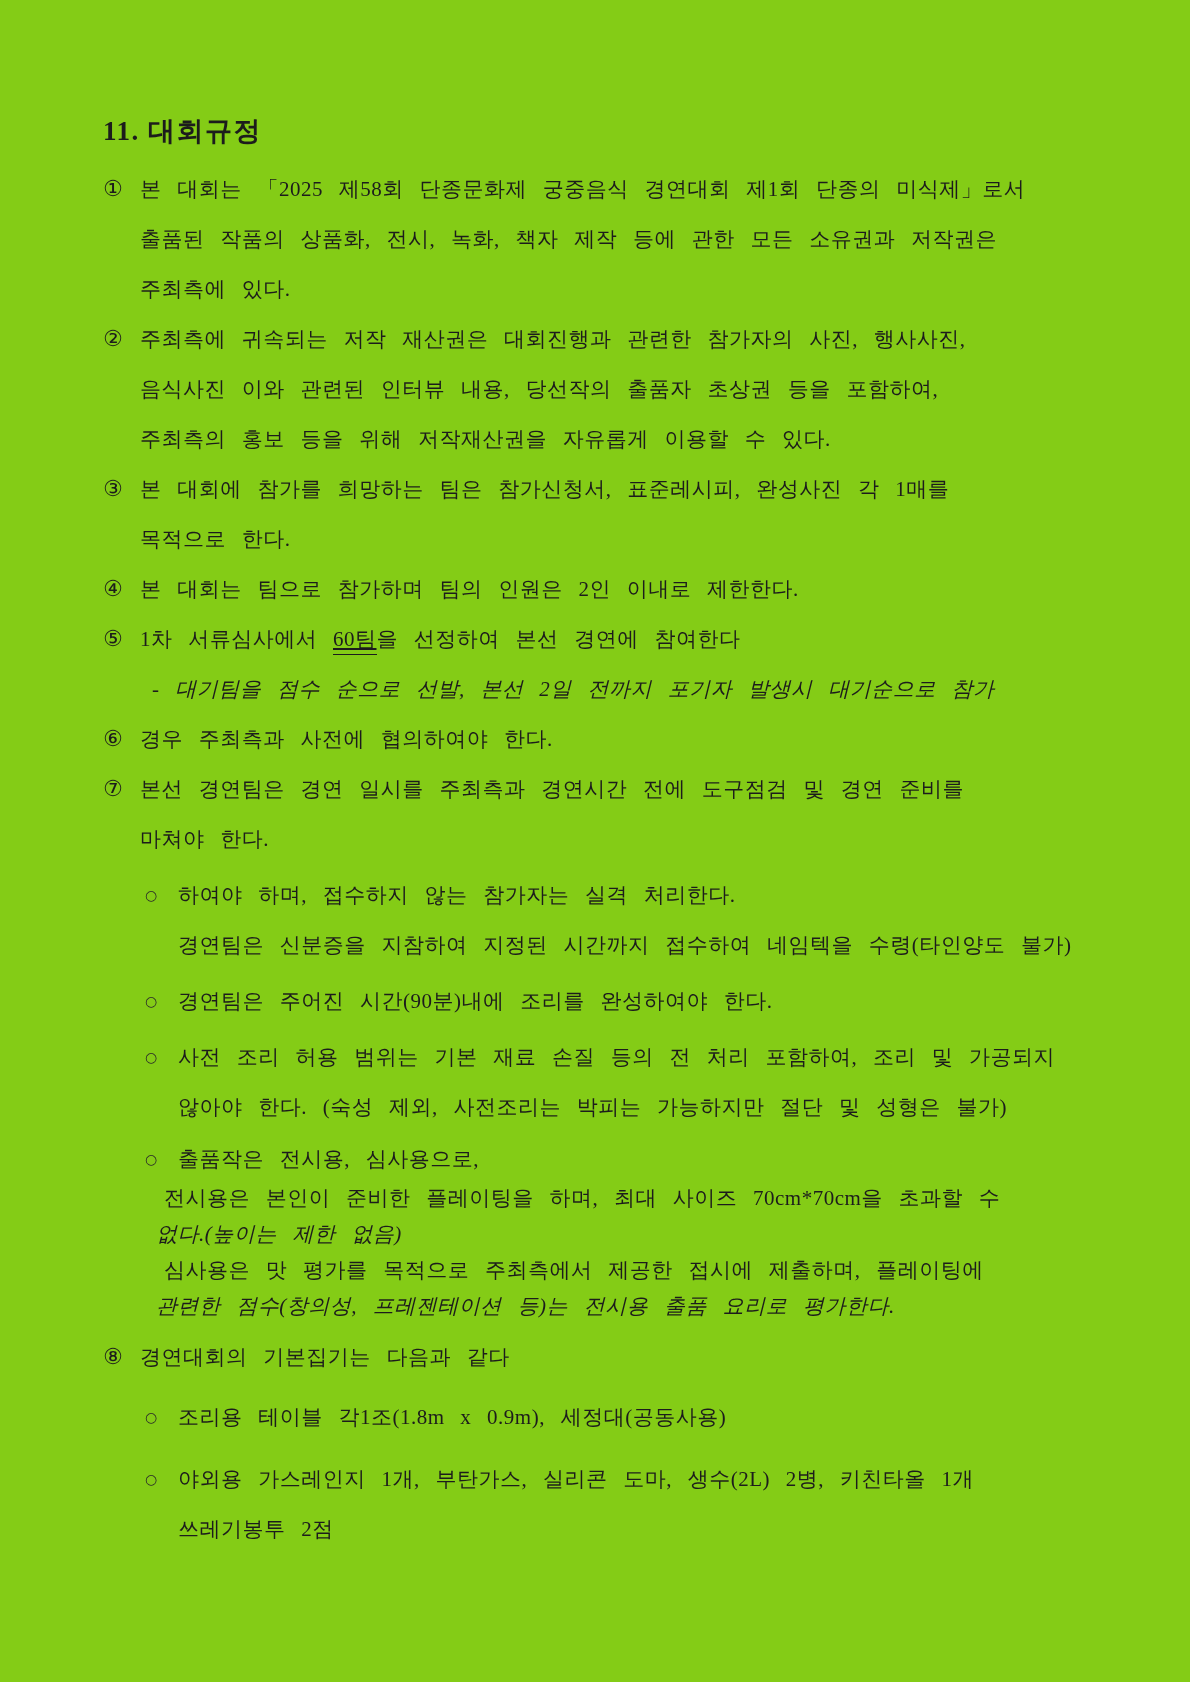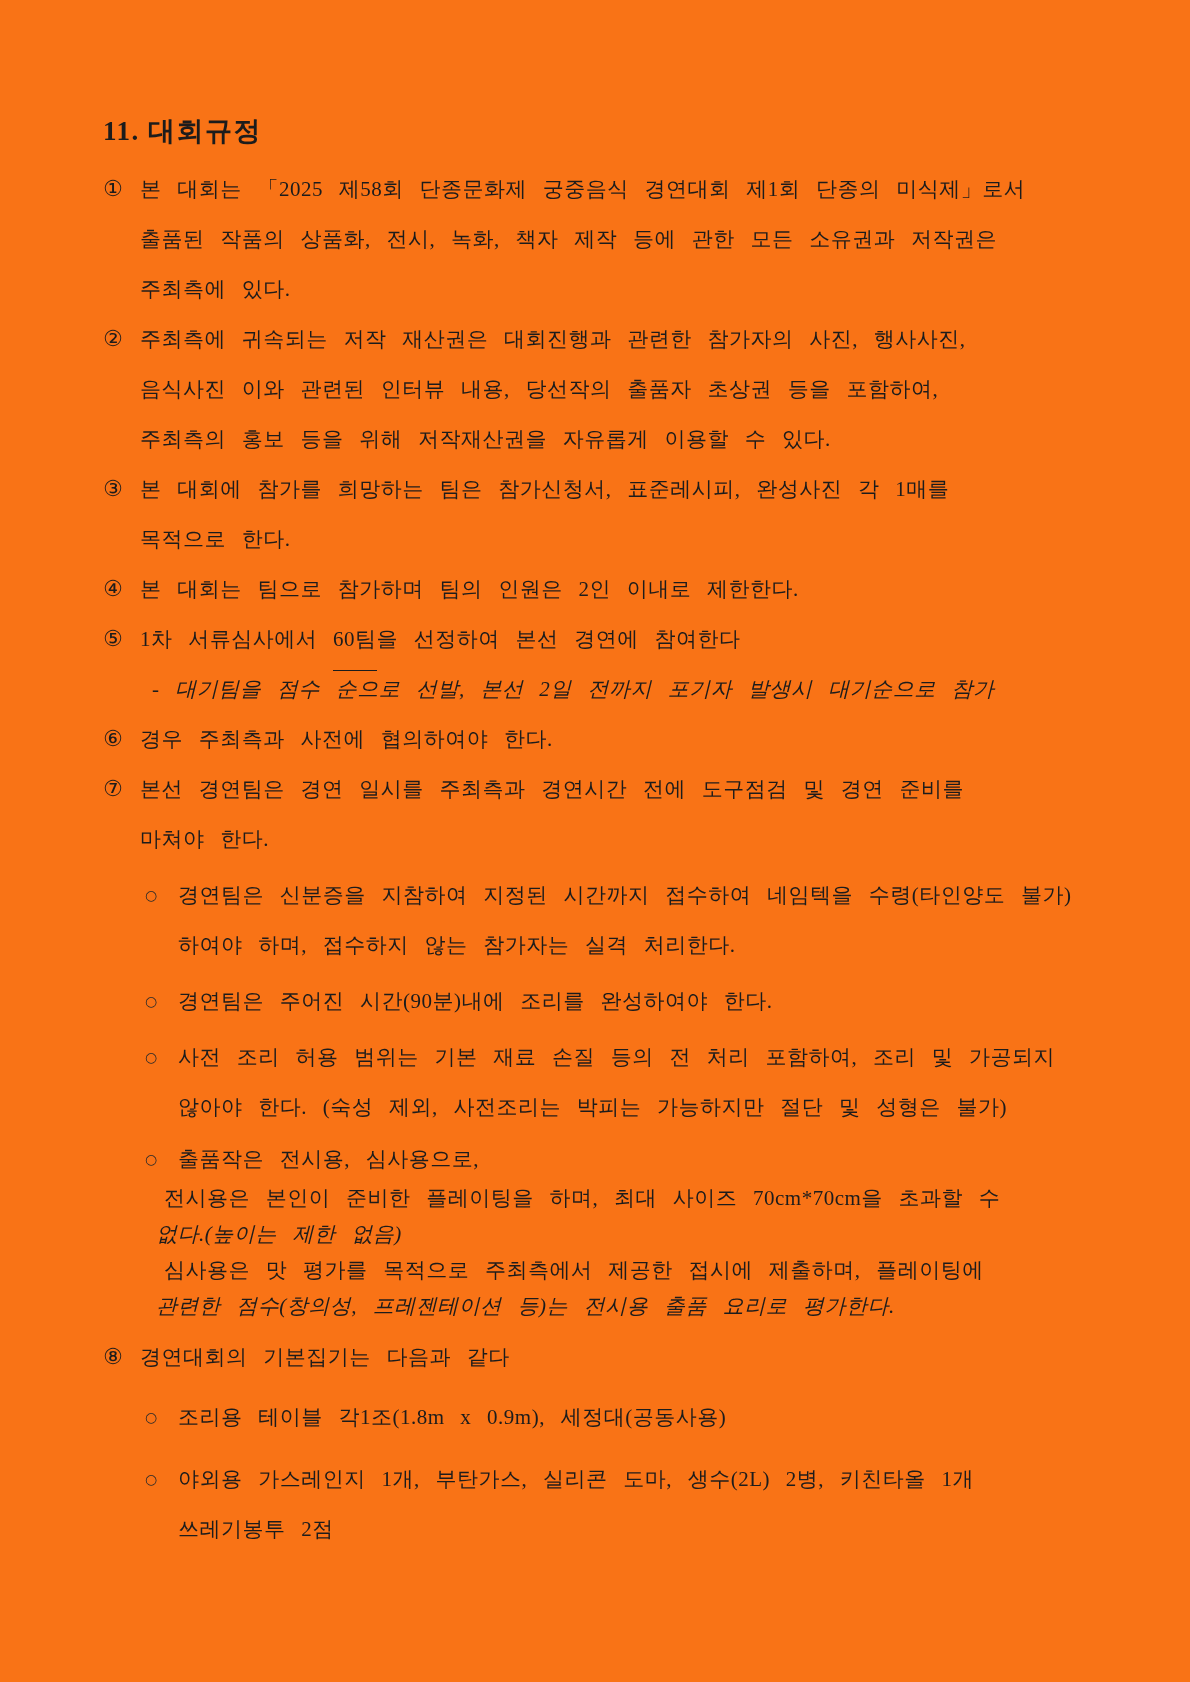--- a/index.html
+++ b/index.html
@@ -1,21 +1,21 @@
 <!DOCTYPE html>
 <html><head>
 <meta charset="utf-8">
 <style>
   html, body { margin:0; padding:0; background:#ffffff; }
   .page {
     position:relative;
     width:1190px; height:1682px;
     box-sizing:border-box;
     padding:112px 58px 0 103px;
-    background:#f97316;
+    background:#84cc16;
     color:#1c1c1c;
     font-family:"Liberation Serif","DejaVu Serif",serif;
     overflow:hidden;
   }
   .title {
     font-size:27px;
     font-weight:700;
     line-height:38px;
     letter-spacing:1.5px;
     margin:0 0 14px 0;
@@ -28,21 +28,21 @@
   }
   .ibody { padding-left:37px; }
   .ln {
     line-height:50px;
     font-size:21px;
     letter-spacing:0.5px;
     word-spacing:10px;
     white-space:nowrap;
   }
   .dash-line { margin-left:12px;font-style:italic; }
-  .u { border-bottom:1.5px solid #1c1c1c; padding-bottom:19px; }
+  .u { border-bottom:1.5px solid #1c1c1c; padding-bottom:3px;text-decoration:underline; }
   .bullet { position:relative; padding-left:75px; margin-top:6px; }
   .bullet .dot {
     position:absolute; left:42px; top:0;
     line-height:50px; font-size:14px; color:#2a2a2a;
     font-family:"DejaVu Sans","Liberation Sans",sans-serif;
   }
   .bullet-tight .dot { line-height:42px; }
   .bullet-tight .ln { line-height:42px; }
   .bullet-tight .cont .ln { line-height:36px; }
   .cont .c-first { margin-left:-14px; }
@@ -107,22 +107,22 @@
   </div>
 
   <div class="item">
     <span class="marker">⑦</span>
     <div class="ibody">
       <div class="ln">본선 경연팀은 경연 일시를 주최측과 경연시간 전에 도구점검 및 경연 준비를</div>
       <div class="ln">마쳐야 한다.</div>
     </div>
     <div class="bullet">
       <span class="dot">○</span>
+      <div class="ln">하여야 하며, 접수하지 않는 참가자는 실격 처리한다.</div>
       <div class="ln">경연팀은 신분증을 지참하여 지정된 시간까지 접수하여 네임텍을 수령(타인양도 불가)</div>
-      <div class="ln">하여야 하며, 접수하지 않는 참가자는 실격 처리한다.</div>
     </div>
     <div class="bullet">
       <span class="dot">○</span>
       <div class="ln">경연팀은 주어진 시간(90분)내에 조리를 완성하여야 한다.</div>
     </div>
     <div class="bullet">
       <span class="dot">○</span>
       <div class="ln">사전 조리 허용 범위는 기본 재료 손질 등의 전 처리 포함하여, 조리 및 가공되지</div>
       <div class="ln">않아야 한다. (숙성 제외, 사전조리는 박피는 가능하지만 절단 및 성형은 불가)</div>
     </div>

